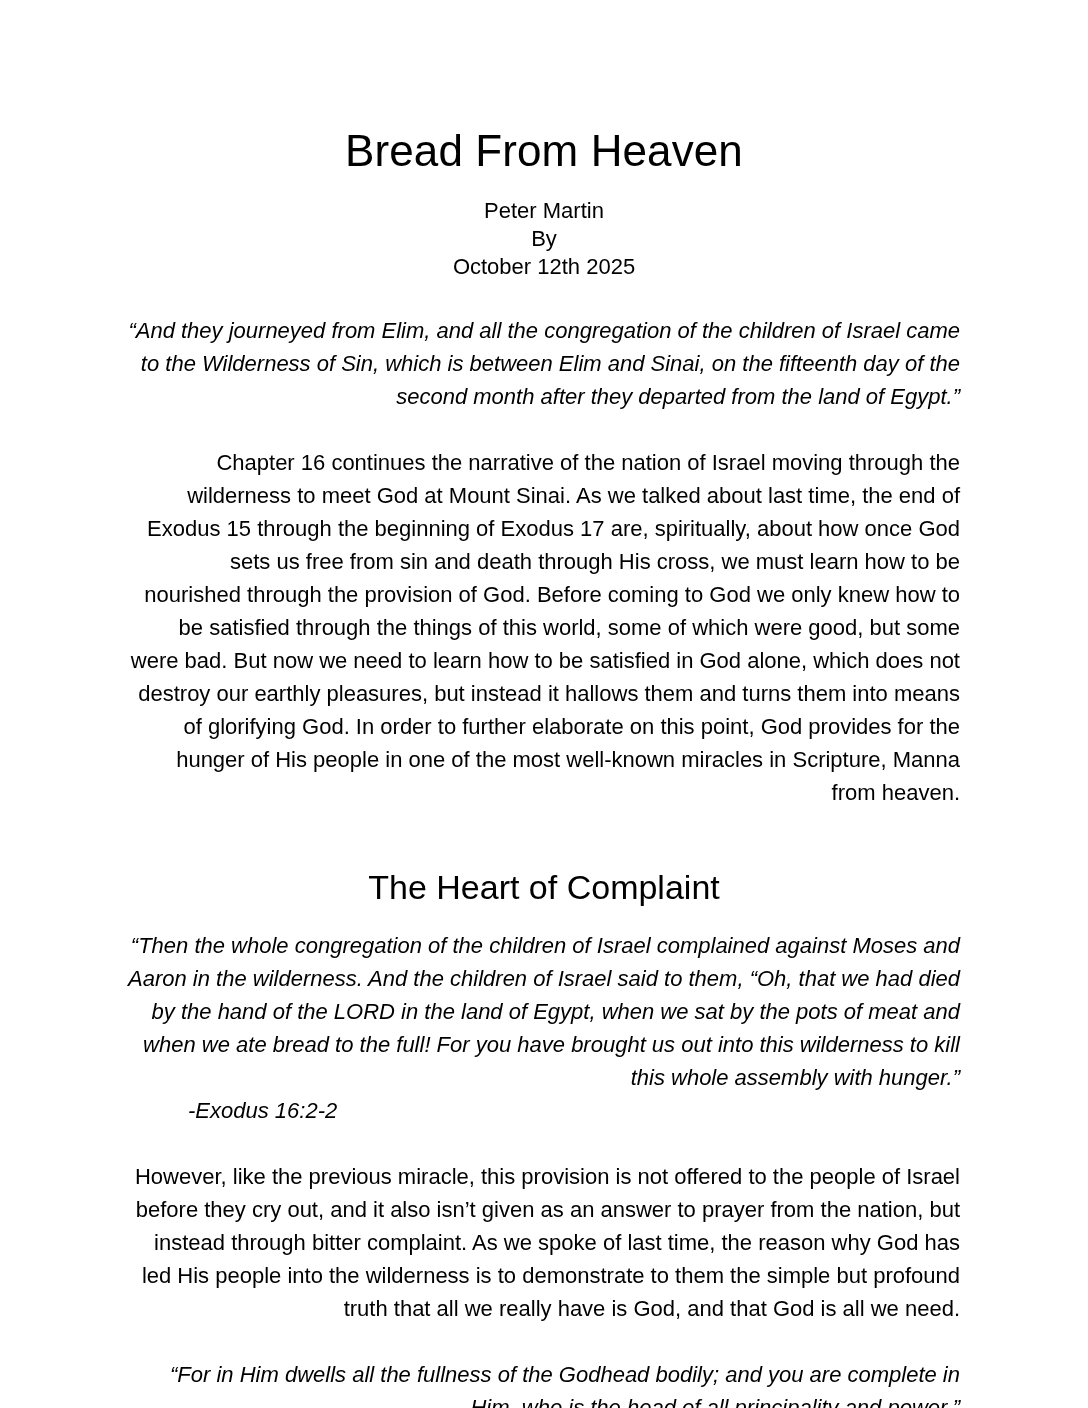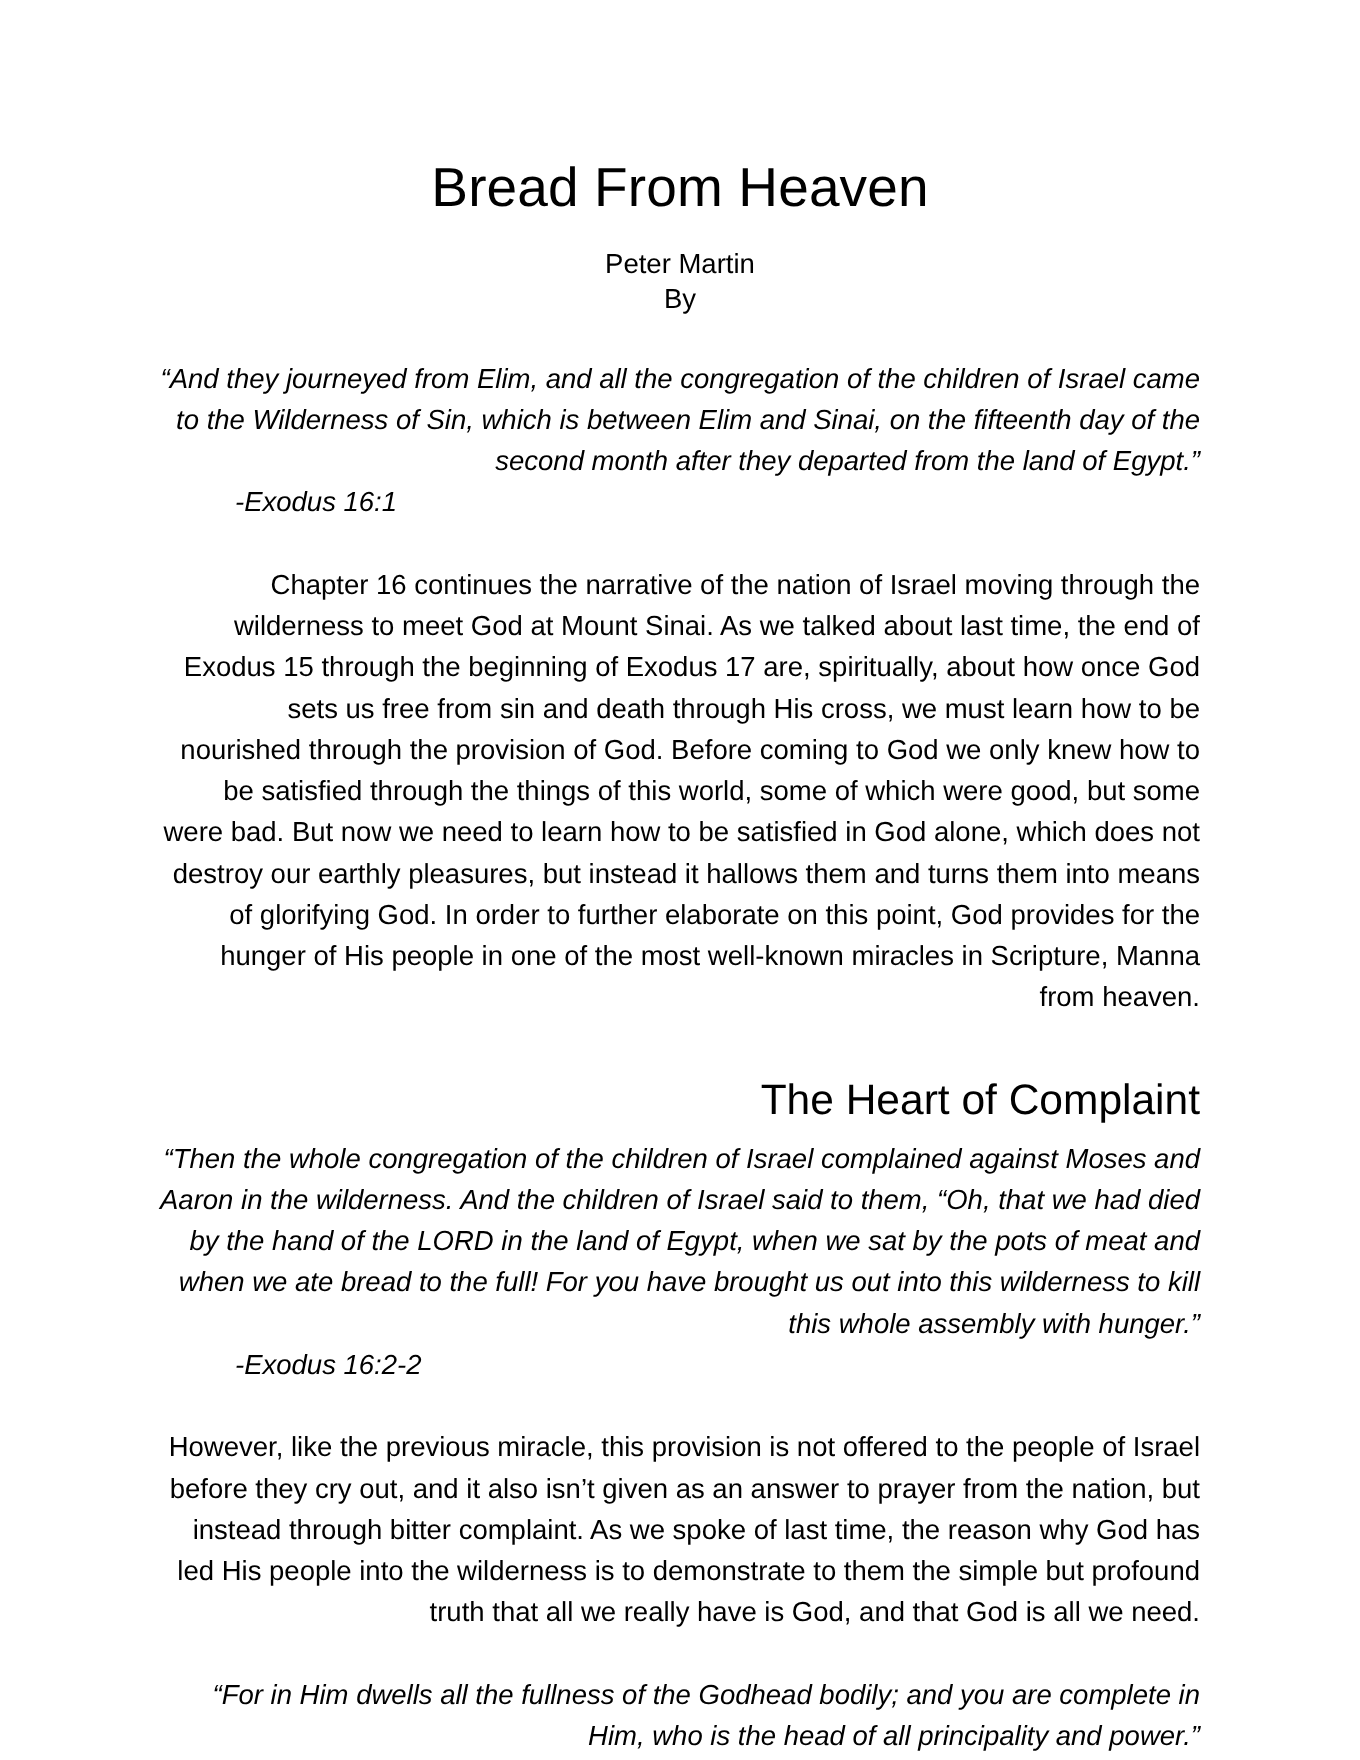--- a/index.html
+++ b/index.html
@@ -77,42 +77,42 @@
     font-style: italic;
     margin: 0;
     padding-left: 60px;
   }
 
   
   .section-heading {
     font-size: 34px;
     font-weight: 400;
     line-height: 1.2;
-    margin: 0;
+    margin: 12px;
     padding-top: 46px;
     padding-bottom: 10px;
-    text-align: right;
+    text-align: center;
   }
 </style>
 </head>
 <body>
 
 <div class="page">
   <div class="content">
 
     <h1 class="doc-title">Bread From Heaven</h1>
 
     <div class="byline">
       <div class="byline-line">Peter Martin</div>
       <div class="byline-line">By</div>
+      <div class="byline-line">October 12th 2025</div>
     </div>
 
     <div class="quote-block">
       <p class="quote-text">“And they journeyed from Elim, and all the congregation of the children of Israel came to the Wilderness of Sin, which is between Elim and Sinai, on the fifteenth day of the second month after they departed from the land of Egypt.”</p>
-      <p class="quote-citation">-Exodus 16:1</p>
     </div>
 
     <div class="para-block">
       <p class="para">Chapter 16 continues the narrative of the nation of Israel moving through the wilderness to meet God at Mount Sinai. As we talked about last time, the end of Exodus 15 through the beginning of Exodus 17 are, spiritually, about how once God sets us free from sin and death through His cross, we must learn how to be nourished through the provision of God. Before coming to God we only knew how to be satisfied through the things of this world, some of which were good, but some were bad. But now we need to learn how to be satisfied in God alone, which does not destroy our earthly pleasures, but instead it hallows them and turns them into means of glorifying God. In order to further elaborate on this point, God provides for the hunger of His people in one of the most well-known miracles in Scripture, Manna from heaven.</p>
     </div>
 
     <h2 class="section-heading">The Heart of Complaint</h2>
 
     <div class="quote-block" style="margin-top:0;">
       <p class="quote-text">“Then the whole congregation of the children of Israel complained against Moses and Aaron in the wilderness. And the children of Israel said to them, “Oh, that we had died by the hand of the LORD in the land of Egypt, when we sat by the pots of meat and when we ate bread to the full! For you have brought us out into this wilderness to kill this whole assembly with hunger.”</p>

